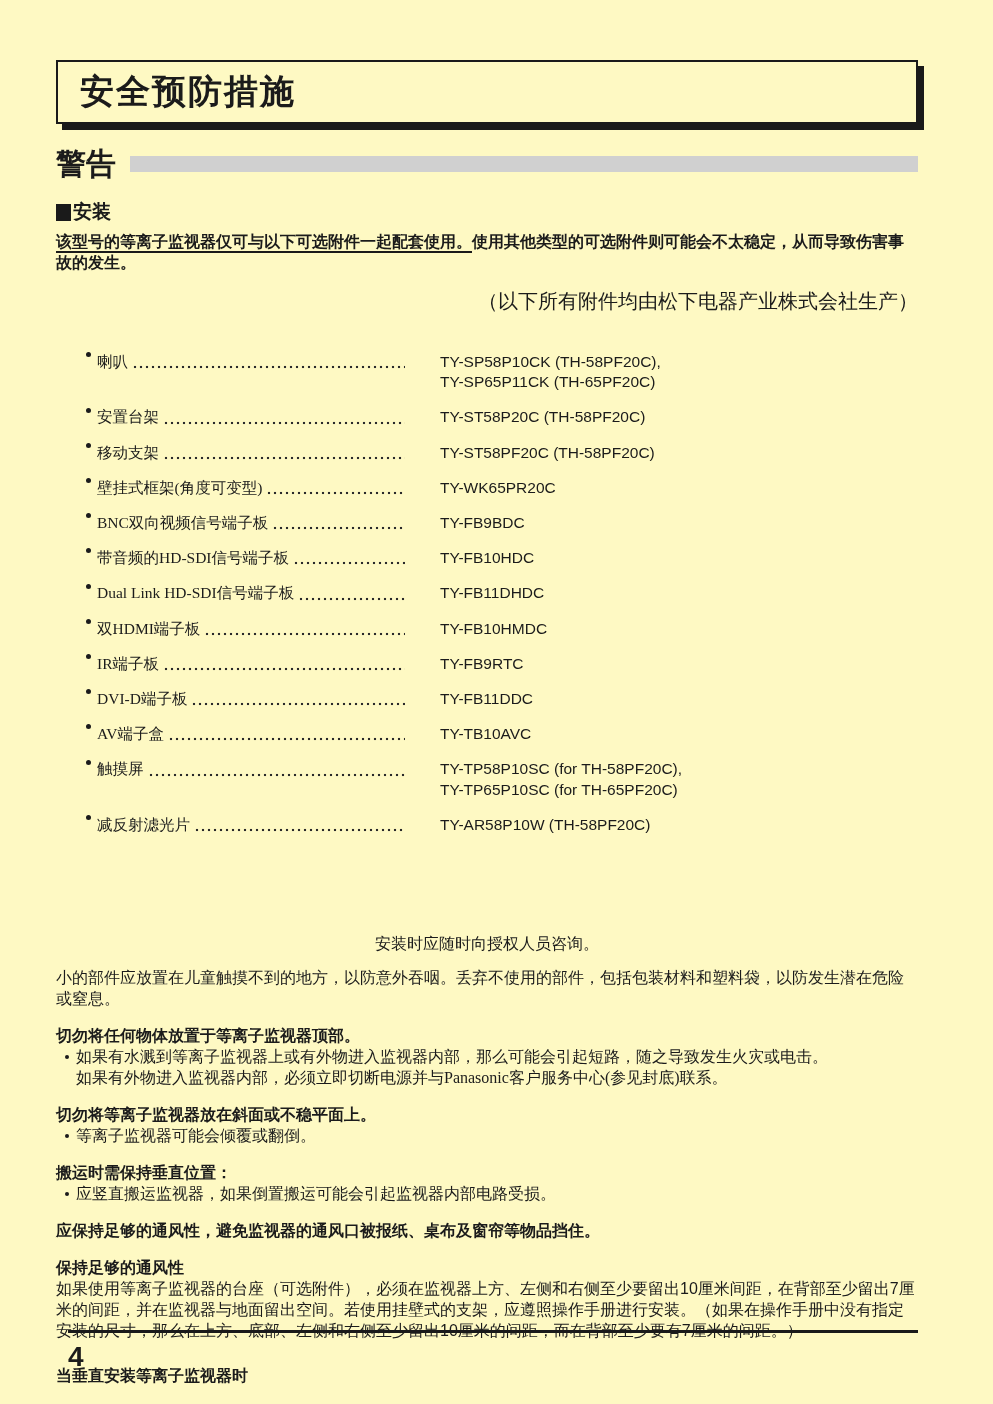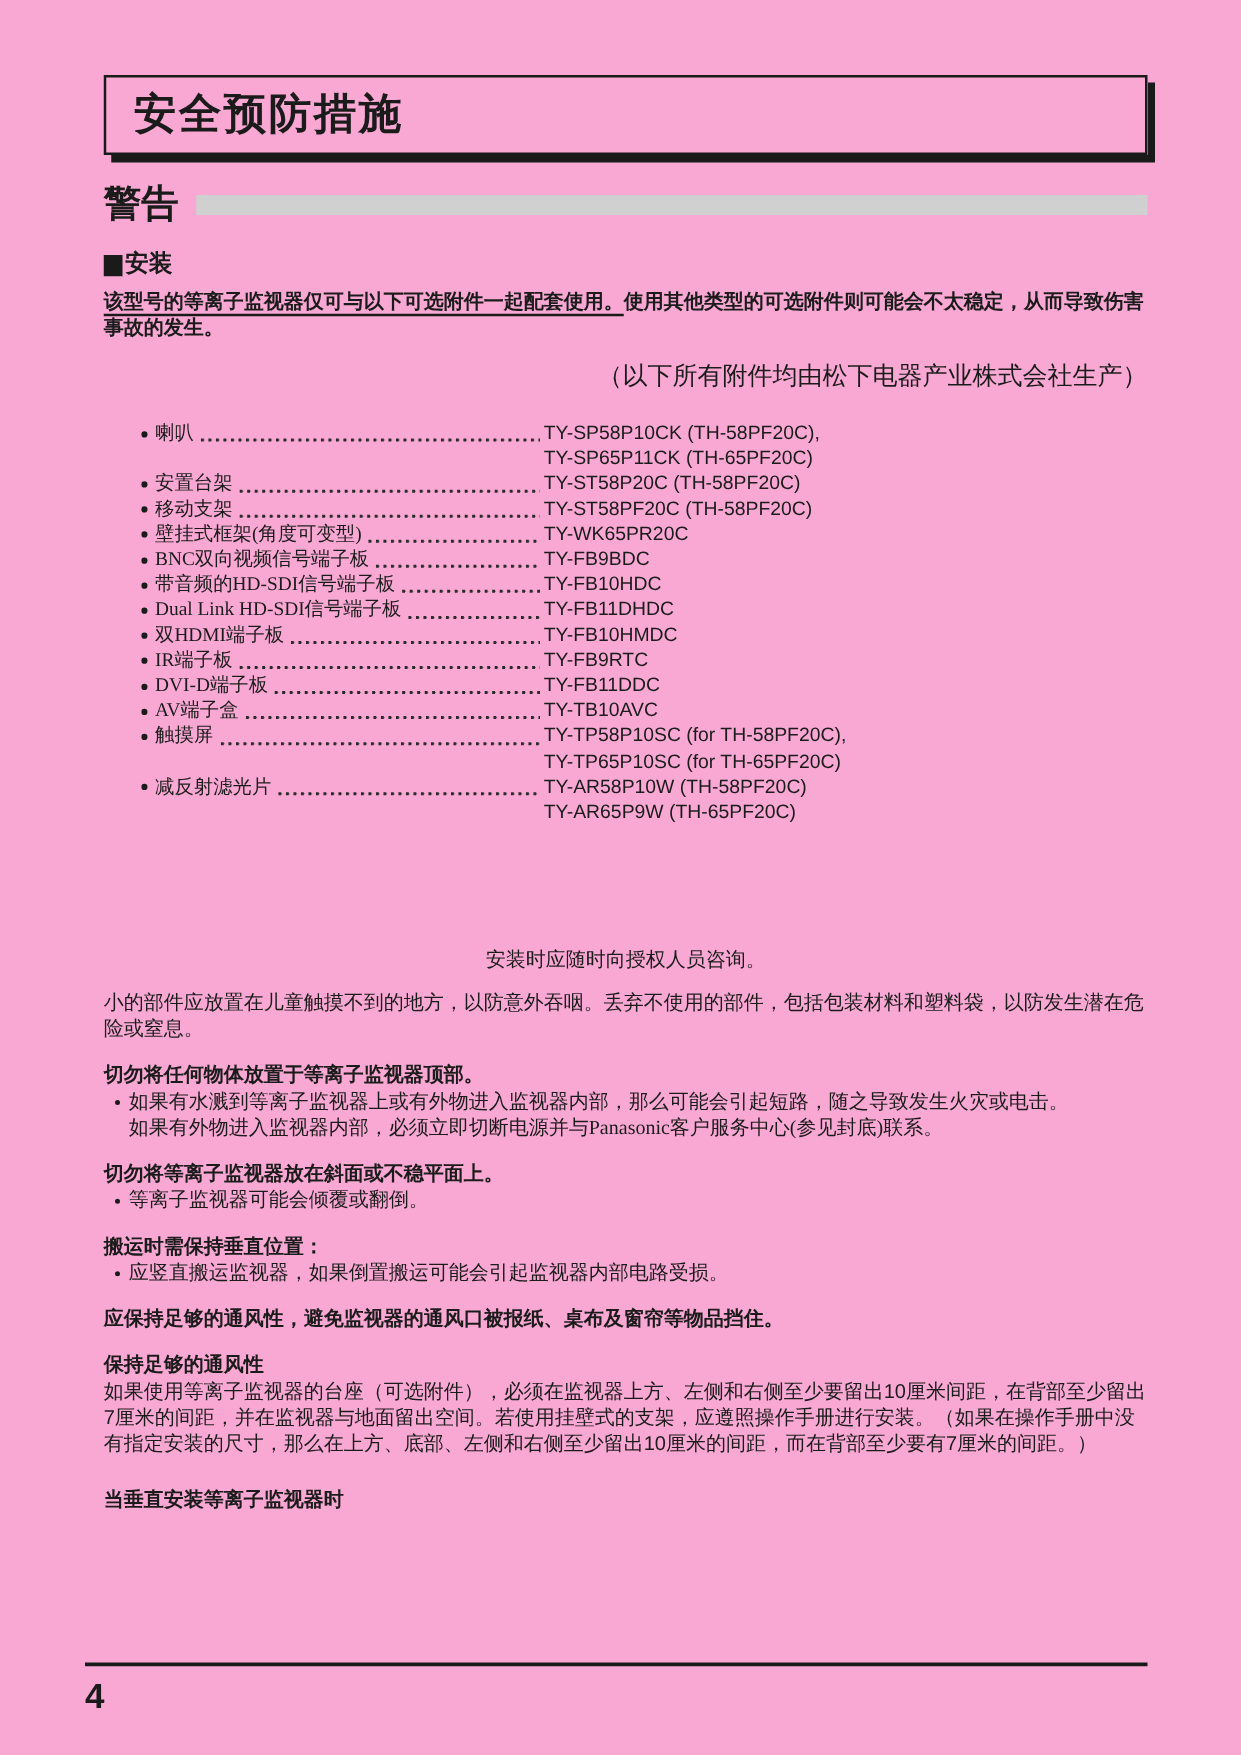--- a/index.html
+++ b/index.html
@@ -1,24 +1,24 @@
 <!DOCTYPE html>
 <html><head>
 <meta charset="utf-8">
 <style>
   * { margin: 0; padding: 0; box-sizing: border-box; }
   html, body { background: #ffffff; }
   .page {
     position: relative;
     width: 993px;
     height: 1404px;
-    background: #f9a8d4;
+    background: #fef9c3;
     color: #1b1b1b;
     font-family: "Liberation Serif", serif;
-    padding: 60px 75px 0 83px;
+    padding: 60px 75px 0 56px;
     overflow: hidden;
   }
 
   
   .title-box {
     border: 2px solid #1a1a1a;
     box-shadow: 6px 6px 0 0 #1a1a1a;
     padding: 9px 10px 11px 22px;
     font-family: "Liberation Sans", sans-serif;
     font-weight: bold;
@@ -103,33 +103,34 @@
   .acc-bullet {
     display: inline-block;
     width: 5px;
     height: 5px;
     border-radius: 50%;
     background: #1b1b1b;
     margin-right: 6px;
     align-self: center;
     flex: 0 0 5px;
   }
-  .acc-label { white-space: nowrap; }
+  .acc-label { white-space: nowrap; margin-top: 15px; }
   .leader-dots {
     flex: 1;
     height: 4px;
     align-self: flex-end;
     margin: 0 3px 3px 5px;
     background-image: radial-gradient(circle at 2px 2px, #2a2a2a 1.2px, transparent 1.6px);
     background-size: 6px 4px;
     background-repeat: repeat-x;
   }
   .acc-model {
     font-family: "Liberation Sans", sans-serif;
     white-space: nowrap;
+    margin-left: 32px;
   }
   .acc-cont { padding-left: 322px; }
 
   
   .para {
     font-size: 16px;
     line-height: 21px;
   }
   .mt-big   { margin-top: 98px; text-align: center; }
   .mt-blank { margin-top: 13px; }
@@ -327,23 +328,20 @@
     </div>
 
     <div class="acc-row">
       <span class="acc-left">
           <span class="acc-bullet"></span>
           <span class="acc-label">减反射滤光片</span>
           <span class="leader-dots"></span>
         </span>
       <span class="acc-model">TY-AR58P10W (TH-58PF20C)</span>
     </div>
-    <div class="acc-cont">
-      <span class="acc-model">TY-AR65P9W (TH-65PF20C)</span>
-    </div>
 
   </div>
 
   <div class="para mt-big">安装时应随时向授权人员咨询。</div>
 
   <div class="para mt-blank">小的部件应放置在儿童触摸不到的地方，以防意外吞咽。丢弃不使用的部件，包括包装材料和塑料袋，以防发生潜在危险或窒息。</div>
 
   <div class="mt-block">
     <div class="bold-head">切勿将任何物体放置于等离子监视器顶部。</div>
     <div class="bullet-line">

